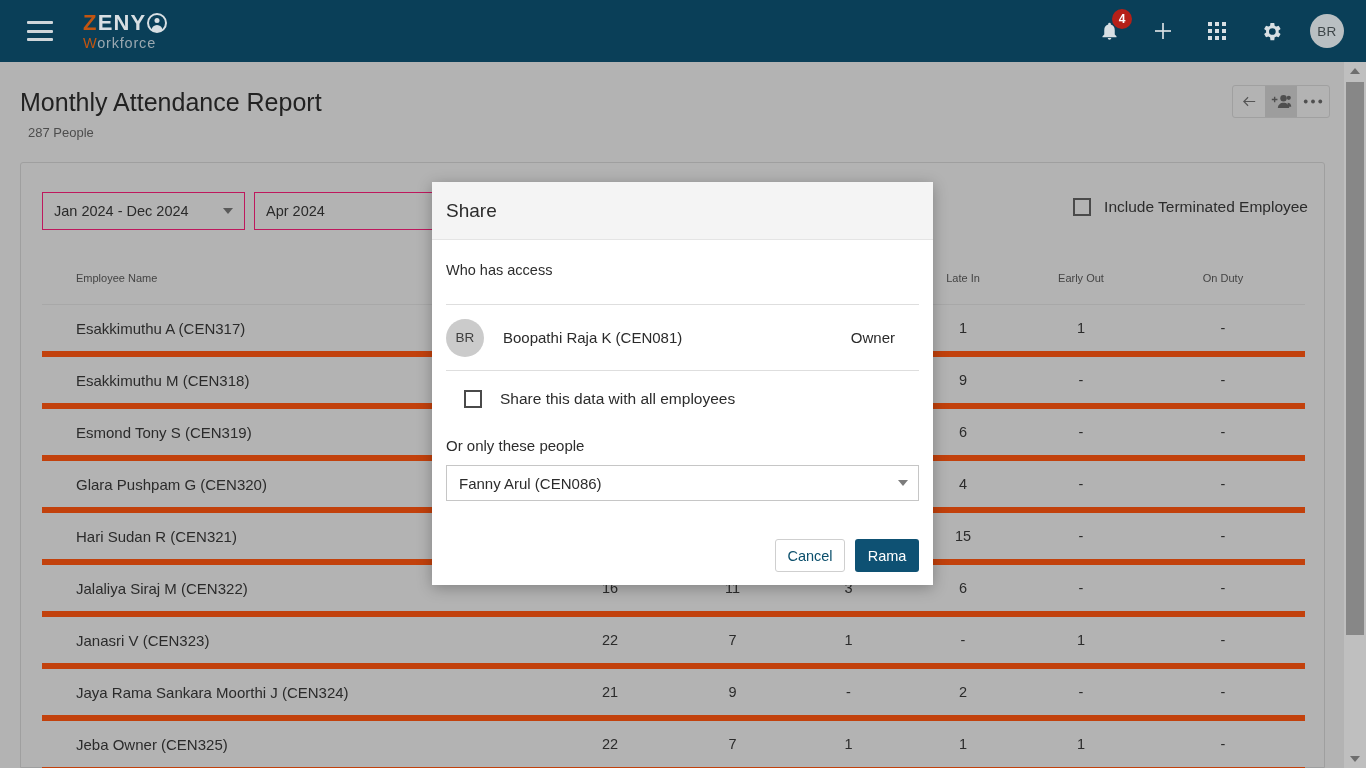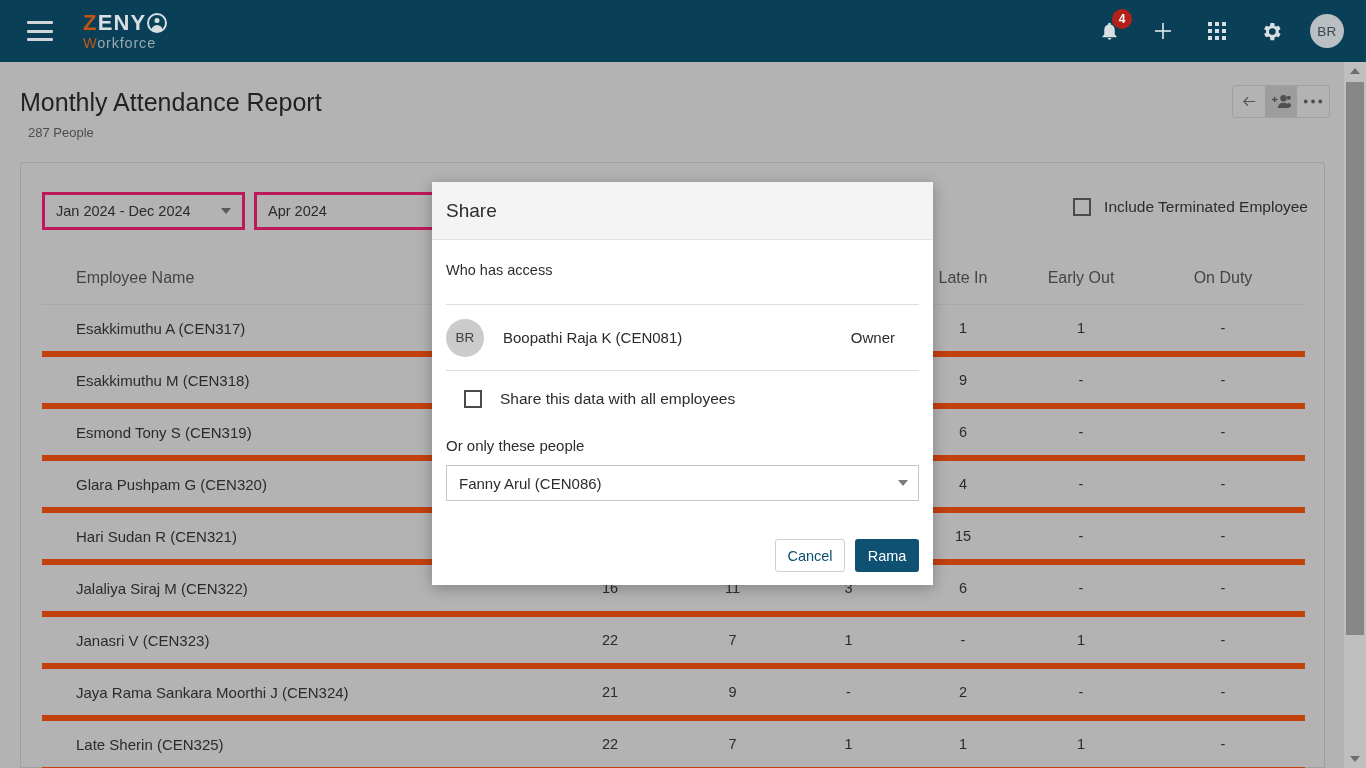--- a/index.html
+++ b/index.html
@@ -88,42 +88,42 @@
   .hb.active { background: #9d9d9d; }
 
   
   #card {
     position: absolute; left: 20px; top: 162px;
     width: 1305px; height: 606px;
     border: 1px solid #9f9f9f; border-top-left-radius: 3px; border-top-right-radius: 3px;
   }
   #filters { position: absolute; left: 21px; top: 29px; display: flex; gap: 9px; }
   .sel {
-    height: 38px; border: 3px solid #be185d; background: transparent;
+    height: 38px; border: 1px solid #be185d; background: transparent;
     display: flex; align-items: center; padding: 0 11px;
     font-size: 14.5px; color: #2a2a2a; cursor: pointer;
   }
   #sel-range { width: 203px; justify-content: space-between; }
   #sel-month { width: 200px; }
   .caret {
     width: 0; height: 0; border-left: 5px solid transparent; border-right: 5px solid transparent;
     border-top: 6px solid #5a5a5a; margin-left: 8px;
   }
   #term-wrap {
     position: absolute; right: 16px; top: 35px;
     display: flex; align-items: center; gap: 13px; cursor: pointer;
   }
   .cbox { width: 18px; height: 18px; border: 2px solid #4a4a4a; background: transparent; }
   #term-label { font-size: 15.5px; color: #2c2c2c; }
 
   
   #tbl { position: absolute; left: 21px; top: 89px; width: 1263px; }
   .trow { display: flex; align-items: center; border-bottom: 6px solid #c2410c; }
   #thead { height: 53px; border-bottom: 1px solid #a8a8a8; display: flex; align-items: center; }
-  #thead .c { font-size: 16px; color: #444; }
+  #thead .c { font-size: 11px; color: #444; }
   .c { flex: none; }
   .c-name  { width: 505px; padding-left: 34px; text-align: left; }
   .c-num   { width: 126px; text-align: center; }
   .c-num2  { width: 119px; text-align: center; }
   .c-num3  { width: 113px; text-align: center; }
   .c-num4  { width: 116px; text-align: center; }
   .c-num5  { width: 120px; text-align: center; }
   .c-num6  { width: 164px; text-align: center; }
   .tbody .trow { height: 52px; }
   .tbody .c-name { font-size: 15px; color: #2b2b2b; }
@@ -367,21 +367,21 @@
         <div class="trow">
           <div class="c c-name">Jaya Rama Sankara Moorthi J (CEN324)</div>
           <div class="c c-num">21</div>
           <div class="c c-num2">9</div>
           <div class="c c-num3">-</div>
           <div class="c c-num4">2</div>
           <div class="c c-num5">-</div>
           <div class="c c-num6">-</div>
         </div>
         <div class="trow">
-          <div class="c c-name">Late Sherin (CEN325)</div>
+          <div class="c c-name">Jeba Owner (CEN325)</div>
           <div class="c c-num">22</div>
           <div class="c c-num2">7</div>
           <div class="c c-num3">1</div>
           <div class="c c-num4">1</div>
           <div class="c c-num5">1</div>
           <div class="c c-num6">-</div>
         </div>
       </div>
   </div>
 </div>

